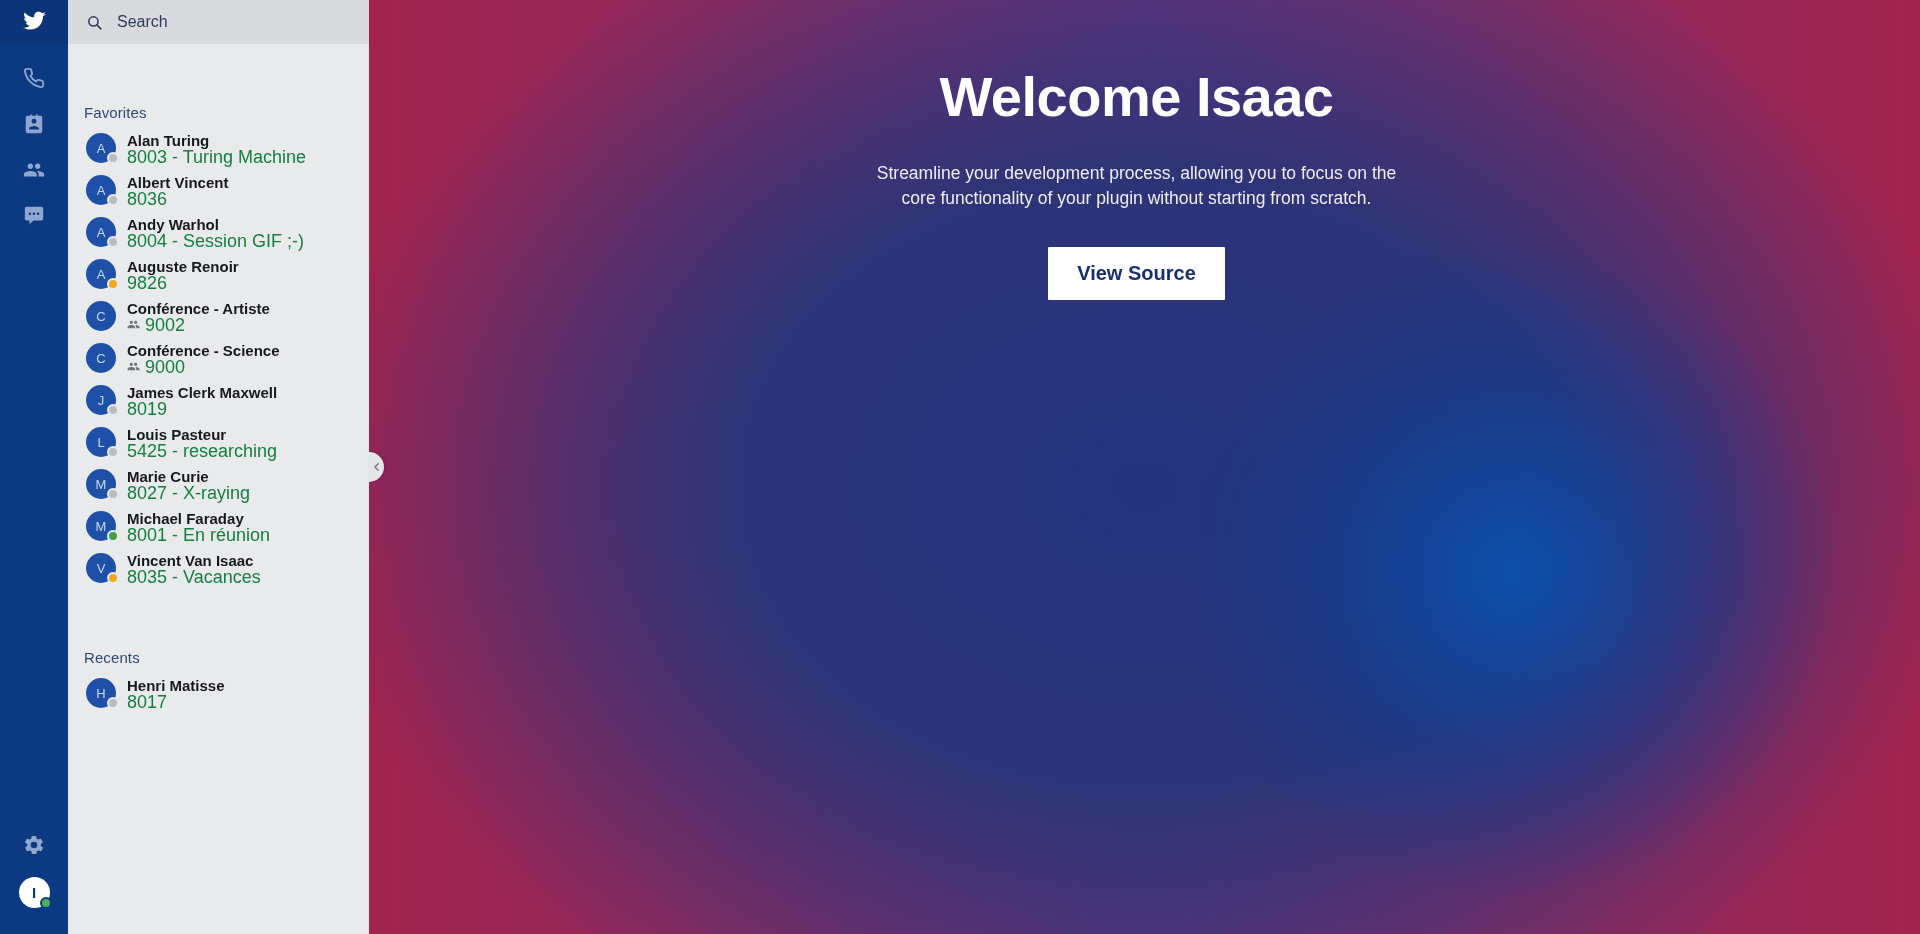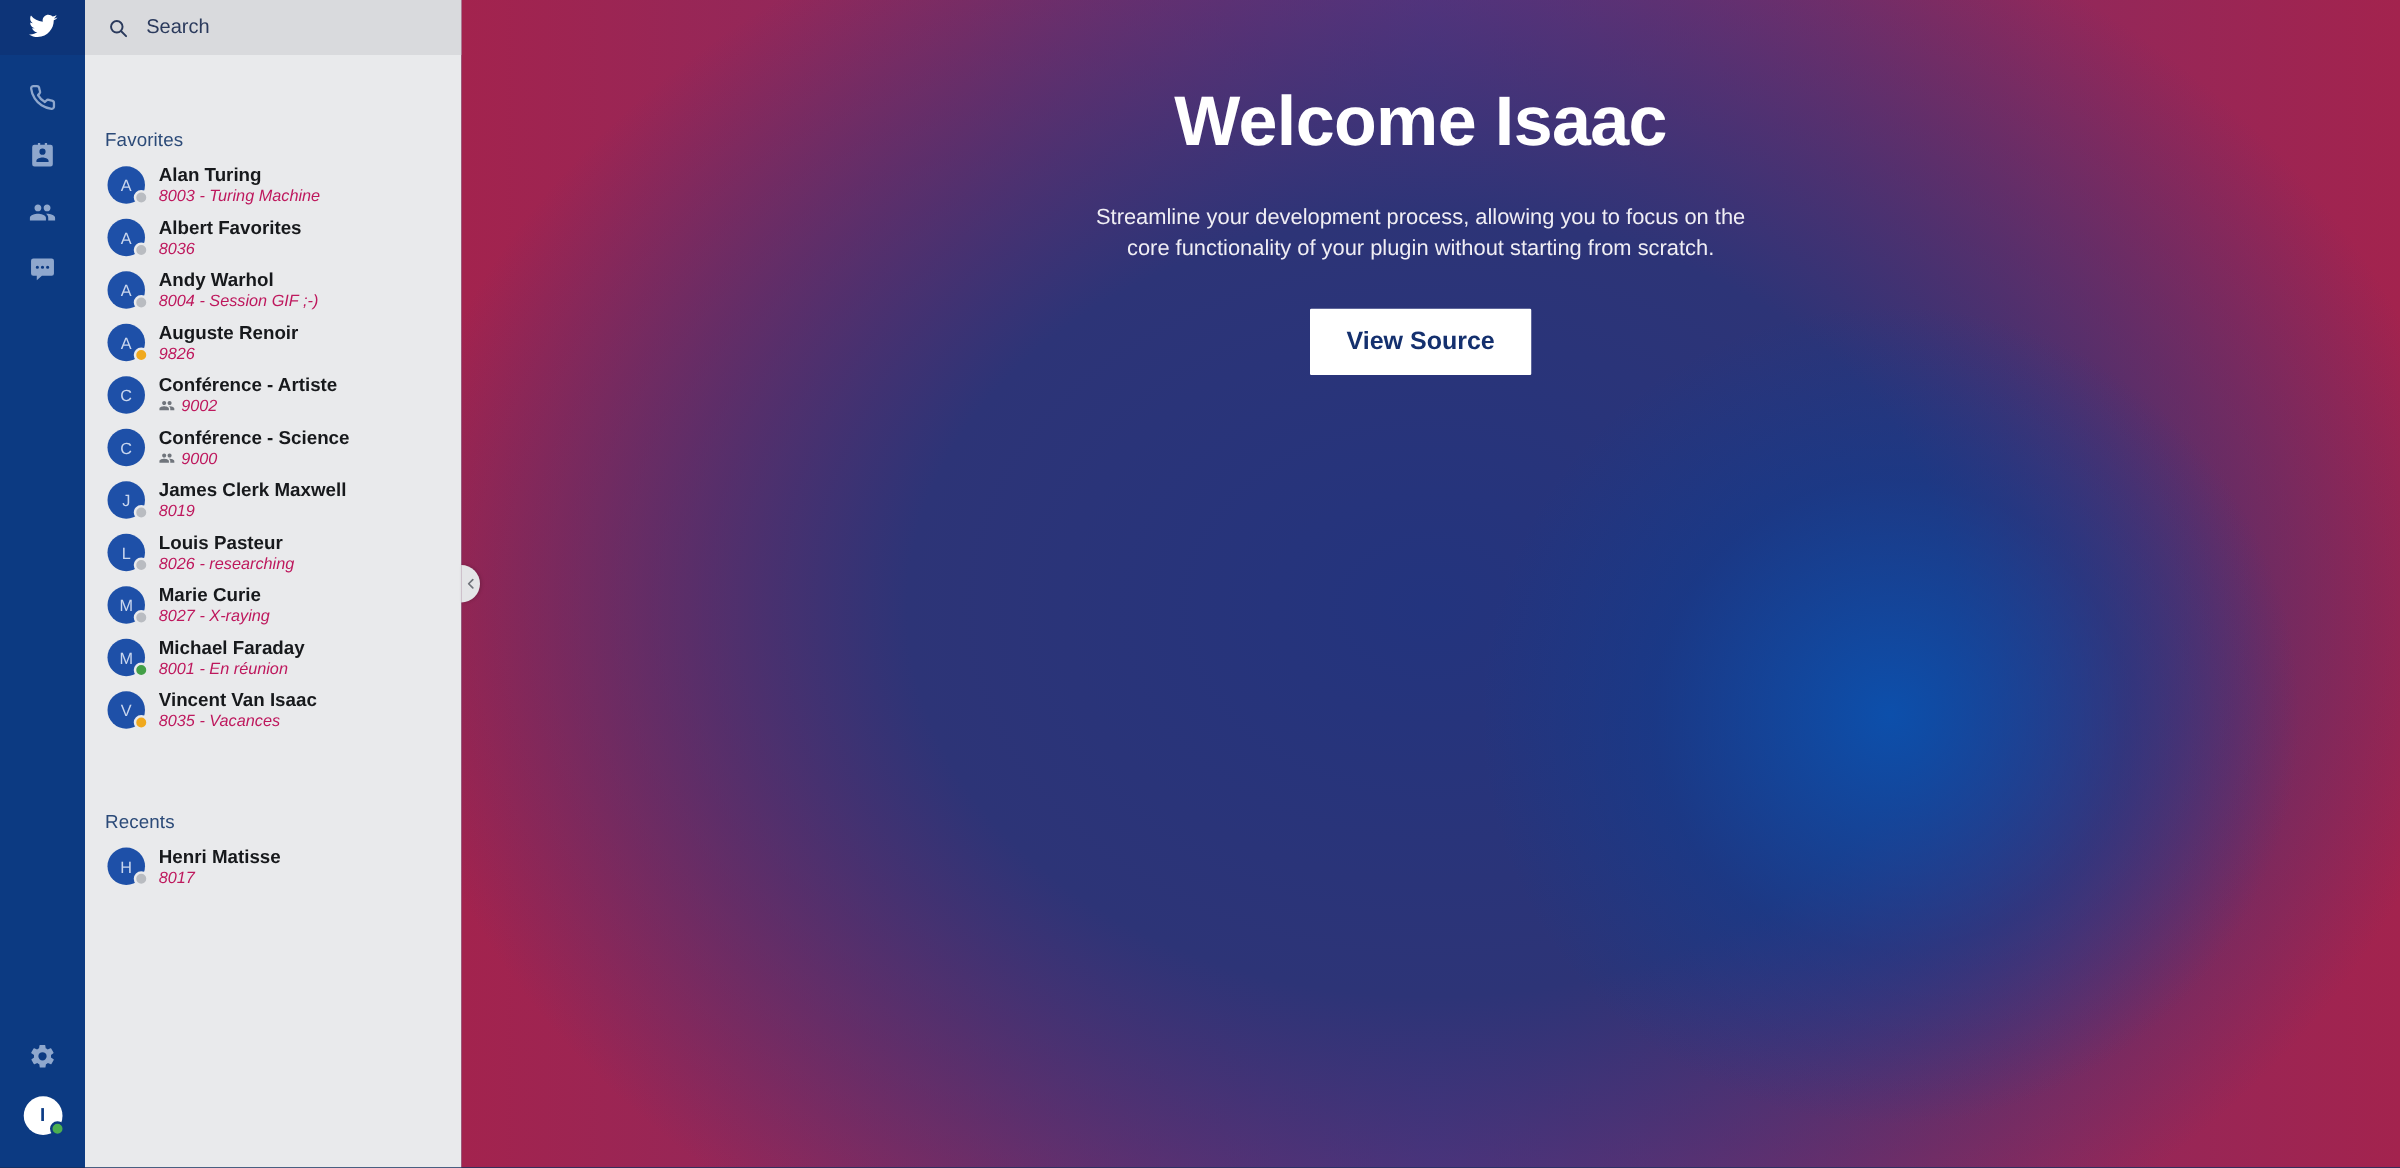--- a/index.html
+++ b/index.html
@@ -144,25 +144,25 @@
   .dot.away    { background: #f0a91e; }
   .meta { display: flex; flex-direction: column; justify-content: space-between; min-width: 0; }
   .cname {
     font-size: 15px;
     font-weight: 700;
     color: #17191c;
     line-height: 17px;
     white-space: nowrap;
   }
   .csub {
-    font-size: 13px;
-    color: #be185d;
+    font-size: 18px;
+    color: #15803d;
     line-height: 16px;
     white-space: nowrap;
-    display: flex; align-items: center; gap: 5px; font-style: italic;
+    display: flex; align-items: center; gap: 5px;
   }
   .csub svg { width: 13px; height: 13px; display: block; flex: 0 0 13px; }
 
   
   .collapse-handle {
     position: absolute;
     left: 369px;
     top: 452px;
     width: 15px; height: 30px;
     background: #e4e5e7;
@@ -309,21 +309,21 @@
             </div>
         </div>
       </div>
 
       <div class="contact">
         <div class="av-wrap">
           <div class="avatar">A</div>
           <span class="dot offline"></span>
         </div>
         <div class="meta">
-          <div class="cname">Albert Favorites</div>
+          <div class="cname">Albert Vincent</div>
           <div class="csub">
               <span>8036</span>
             </div>
         </div>
       </div>
 
       <div class="contact">
         <div class="av-wrap">
           <div class="avatar">A</div>
           <span class="dot offline"></span>
@@ -397,21 +397,21 @@
       </div>
 
       <div class="contact">
         <div class="av-wrap">
           <div class="avatar">L</div>
           <span class="dot offline"></span>
         </div>
         <div class="meta">
           <div class="cname">Louis Pasteur</div>
           <div class="csub">
-              <span>8026 - researching</span>
+              <span>5425 - researching</span>
             </div>
         </div>
       </div>
 
       <div class="contact">
         <div class="av-wrap">
           <div class="avatar">M</div>
           <span class="dot offline"></span>
         </div>
         <div class="meta">

